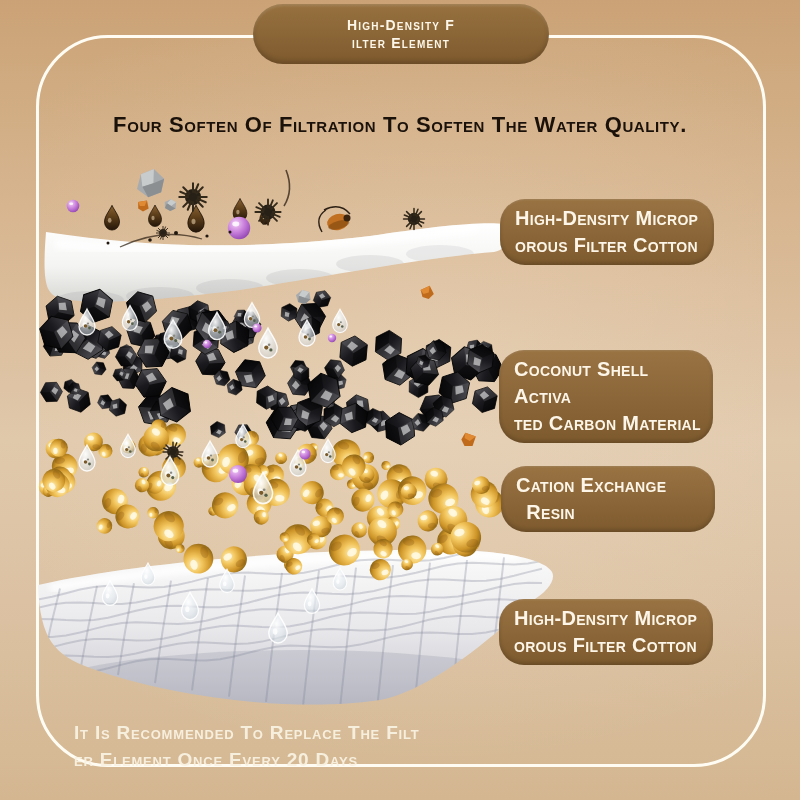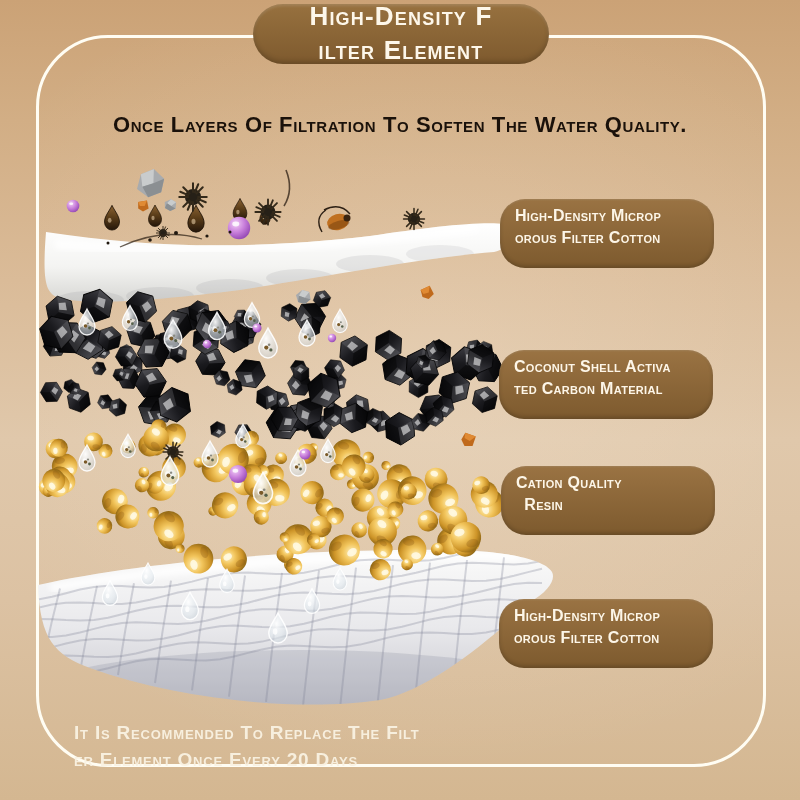--- a/index.html
+++ b/index.html
@@ -10,36 +10,36 @@
   }
   .frame{
     position:absolute;left:36px;top:35px;width:724px;height:726px;
     border:3px solid #fffdf3;border-radius:72px;z-index:0;
     background:radial-gradient(120% 90% at 55% 45%, rgba(255,246,232,.22), rgba(255,246,232,0) 62%);
   }
   svg.scene{position:absolute;left:0;top:0;z-index:1}
   .banner{
     position:absolute;left:253px;top:4px;width:296px;height:60px;z-index:3;
     background:linear-gradient(180deg,#97713f,#7e5a2e);
-    border-radius:30px;color:#fdf7ea;font-weight:700;font-size:26px;
+    border-radius:30px;color:#fdf7ea;font-weight:700;font-size:14px;
     letter-spacing:1.2px;line-height:1.3;text-align:center;
     display:flex;align-items:center;justify-content:center;
     white-space:pre-line;font-variant:small-caps;
     box-shadow:inset 0 -3px 5px rgba(0,0,0,.18), inset 0 2px 3px rgba(255,255,255,.14);
   }
   .headline{
     position:absolute;left:0;right:0;top:112px;z-index:2;
     text-align:center;font-weight:700;font-size:22px;letter-spacing:.6px;
     color:#1a110a;font-variant:small-caps;white-space:nowrap;
   }
   .pill{
     position:absolute;width:214px;min-height:50px;z-index:2;box-sizing:border-box;
     background:linear-gradient(180deg,#9a7343,#7d5a2e);
-    border-radius:25px;color:#fdf6e8;font-weight:700;font-size:16px;
-    line-height:1.35;letter-spacing:.3px;padding:6px 8px 20px 15px;
+    border-radius:25px;color:#fdf6e8;font-weight:700;font-size:20px;
+    line-height:1.35;letter-spacing:.3px;padding:6px 8px 6px 15px;
     display:flex;align-items:center;white-space:pre-line;font-variant:small-caps;
     box-shadow:inset 0 -2px 4px rgba(0,0,0,.2), inset 0 1px 2px rgba(255,255,255,.12);
   }
   .footnote{
     position:absolute;left:74px;top:720px;z-index:2;
     font-weight:700;font-size:19px;letter-spacing:.8px;line-height:1.42;
     color:rgba(249,241,226,.95);white-space:pre-line;font-variant:small-caps;
   }
 </style>
 </head>
@@ -459,25 +459,25 @@
     <use href="#dropc" transform="translate(312,601) scale(.95)"></use>
     <use href="#dropc" transform="translate(340,579) scale(.85)"></use>
   </g>
 </svg>
 
 <div class="banner">
   <span>High-Density F
 ilter Element</span>
 </div>
 
-<div class="headline">Once Layers Of Filtration To Soften The Water Quality.</div>
+<div class="headline">Four Soften Of Filtration To Soften The Water Quality.</div>
 
 <div class="pill" style="left:500px;top:199px">High-Density Microp
 orous Filter Cotton</div>
 <div class="pill" style="left:499px;top:350px">Coconut Shell Activa
 ted Carbon Material</div>
-<div class="pill" style="left:501px;top:466px">Cation Quality
+<div class="pill" style="left:501px;top:466px">Cation Exchange
  Resin</div>
 <div class="pill" style="left:499px;top:599px">High-Density Microp
 orous Filter Cotton</div>
 
 <div class="footnote">It Is Recommended To Replace The Filt
 er Element Once Every 20 Days</div>
 
 </body></html>

